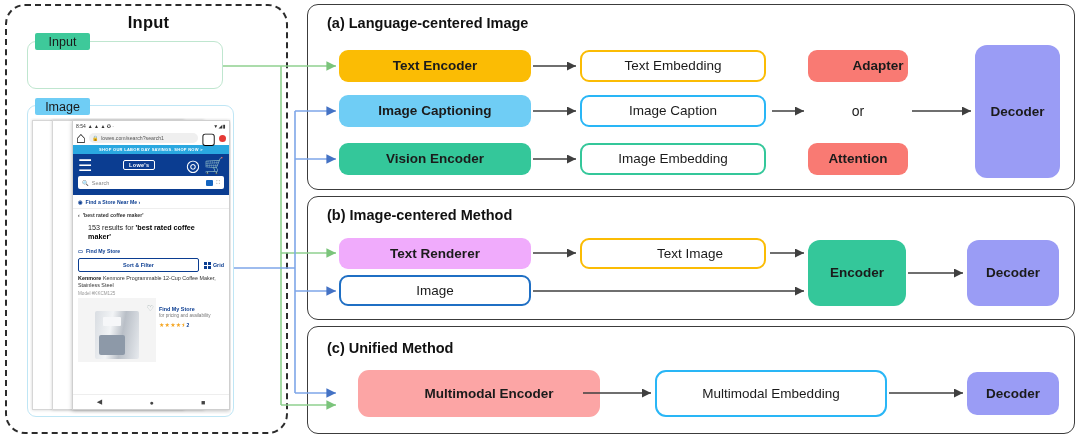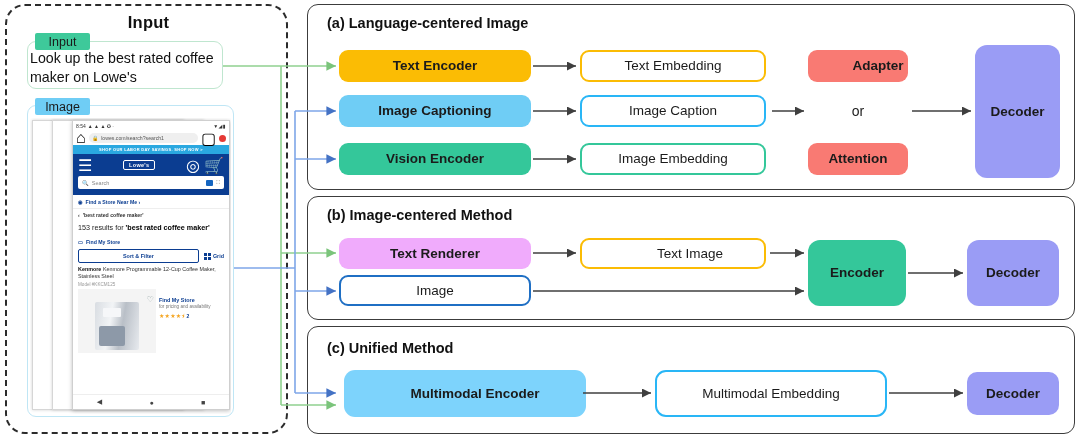--- a/index.html
+++ b/index.html
@@ -70,21 +70,21 @@
   .ph-nav{height:22px;background:#0b3d91;display:flex;align-items:center;padding:0 5px;gap:4px;color:#fff;}
   .ph-logo{flex:1;display:flex;justify-content:center;}
   .ph-logo span{border:1px solid #fff;border-radius:2px;font-size:5.5px;padding:1px 5px;font-weight:700;letter-spacing:.3px;}
   .ph-search{height:16px;background:#0b3d91;padding:0 5px 3px;}
   .ph-search .inner{height:13px;background:#fff;border-radius:2px;display:flex;align-items:center;
     gap:3px;padding:0 4px;font-size:5.5px;color:#888;}
   .ph-search .cam{margin-left:auto;width:7px;height:6px;background:#1565c0;border-radius:1px;}
   .ph-store{height:13px;display:flex;align-items:center;gap:3px;padding:0 5px;font-size:5.2px;
     color:#0b3d91;font-weight:700;border-bottom:1px solid #eee;}
   .ph-crumb{height:12px;display:flex;align-items:center;gap:3px;padding:0 5px;font-size:5.2px;color:#333;font-weight:700;}
-  .ph-results{padding:2px 5px 4px;font-size:7.2px;color:#222;}
+  .ph-results{padding:2px 15px 4px;font-size:7.2px;color:#222;}
   .ph-results b{color:#000;}
   .ph-findstore{height:11px;display:flex;align-items:center;gap:3px;padding:0 5px;font-size:5.2px;
     color:#0b3d91;font-weight:700;}
   .ph-sortrow{display:flex;align-items:center;gap:5px;padding:2px 5px 3px;}
   .ph-sort{flex:1;height:12px;border:1px solid #0b3d91;border-radius:2px;display:flex;align-items:center;
     justify-content:center;font-size:5.4px;color:#0b3d91;font-weight:700;}
   .ph-grid{display:flex;align-items:center;gap:2px;font-size:5.4px;color:#0b3d91;font-weight:700;}
   .ph-gridicon{display:grid;grid-template-columns:3px 3px;grid-template-rows:3px 3px;gap:1px;}
   .ph-gridicon i{background:#0b3d91;display:block;}
   .ph-prodtitle{padding:0 5px;font-size:5.4px;color:#333;line-height:1.35;}
@@ -126,21 +126,20 @@
 <body>
 
 <div id="root">
 
   <div id="input-panel">
     <div id="input-title">Input</div>
   </div>
 
   <div id="text-card" class="cardbox"></div>
   <div id="text-tab" class="tab">Input</div>
-  <div id="text-body">Look up the best rated coffee maker on Lowe's</div>
 
   <div id="image-card" class="cardbox"></div>
   <div id="image-tab" class="tab">Image</div>
 
   <div id="phone-wrap">
     <div class="phone-ghost" id="ghost1"></div>
     <div class="phone-ghost" id="ghost2"></div>
 
     <div id="phone">
       <div class="ph-status">
@@ -265,21 +264,21 @@
   <div class="node solid big" style="left:339px;top:238px;width:192px;height:31px;background:#f0abfc;">Text Renderer</div>
   <div class="node outline big" style="left:339px;top:275px;width:192px;height:31px;border-color:#1F6FC4;">Image</div>
   <div class="node outline big" style="left:580px;top:238px;width:186px;height:31px;border-color:#FBBC04;padding-left:34px;">Text Image</div>
 
   <div class="node solid big" style="left:808px;top:240px;width:98px;height:66px;background:#34C79A;border-radius:12px;">Encoder</div>
   <div class="node solid big" style="left:967px;top:240px;width:92px;height:66px;background:#9A9CF5;border-radius:12px;">Decoder</div>
 
   <div class="panel" id="panel-c"></div>
   <div class="panel-title" style="left:327px;top:340px;">(c) Unified Method</div>
 
-  <div class="node solid big" style="left:344px;top:370px;width:242px;height:47px;background:#7dd3fc;border-radius:11px;padding-left:20px;">Multimodal Encoder</div>
+  <div class="node solid big" style="left:358px;top:370px;width:242px;height:47px;background:#fca5a5;border-radius:11px;padding-left:20px;">Multimodal Encoder</div>
   <div class="node outline big" style="left:655px;top:370px;width:232px;height:47px;border-color:#29B6F6;border-radius:11px;">Multimodal Embedding</div>
   <div class="node solid big" style="left:967px;top:372px;width:92px;height:43px;background:#9A9CF5;border-radius:10px;">Decoder</div>
 
   <svg id="wires">
     <defs>
       <marker id="ah-dark" markerWidth="7" markerHeight="7" refX="6" refY="3" orient="auto">
         <path d="M0,0 L6,3 L0,6 z" fill="#3f3f3f"></path>
       </marker>
       <marker id="ah-green" markerWidth="7" markerHeight="7" refX="6" refY="3" orient="auto">
         <path d="M0,0 L6,3 L0,6 z" fill="#7BC47B"></path>

